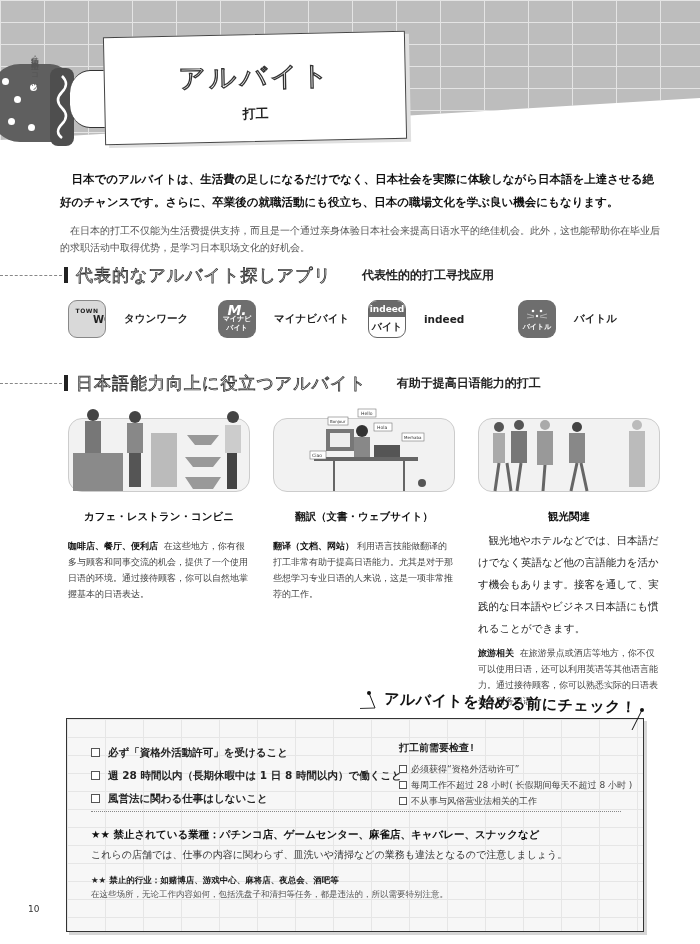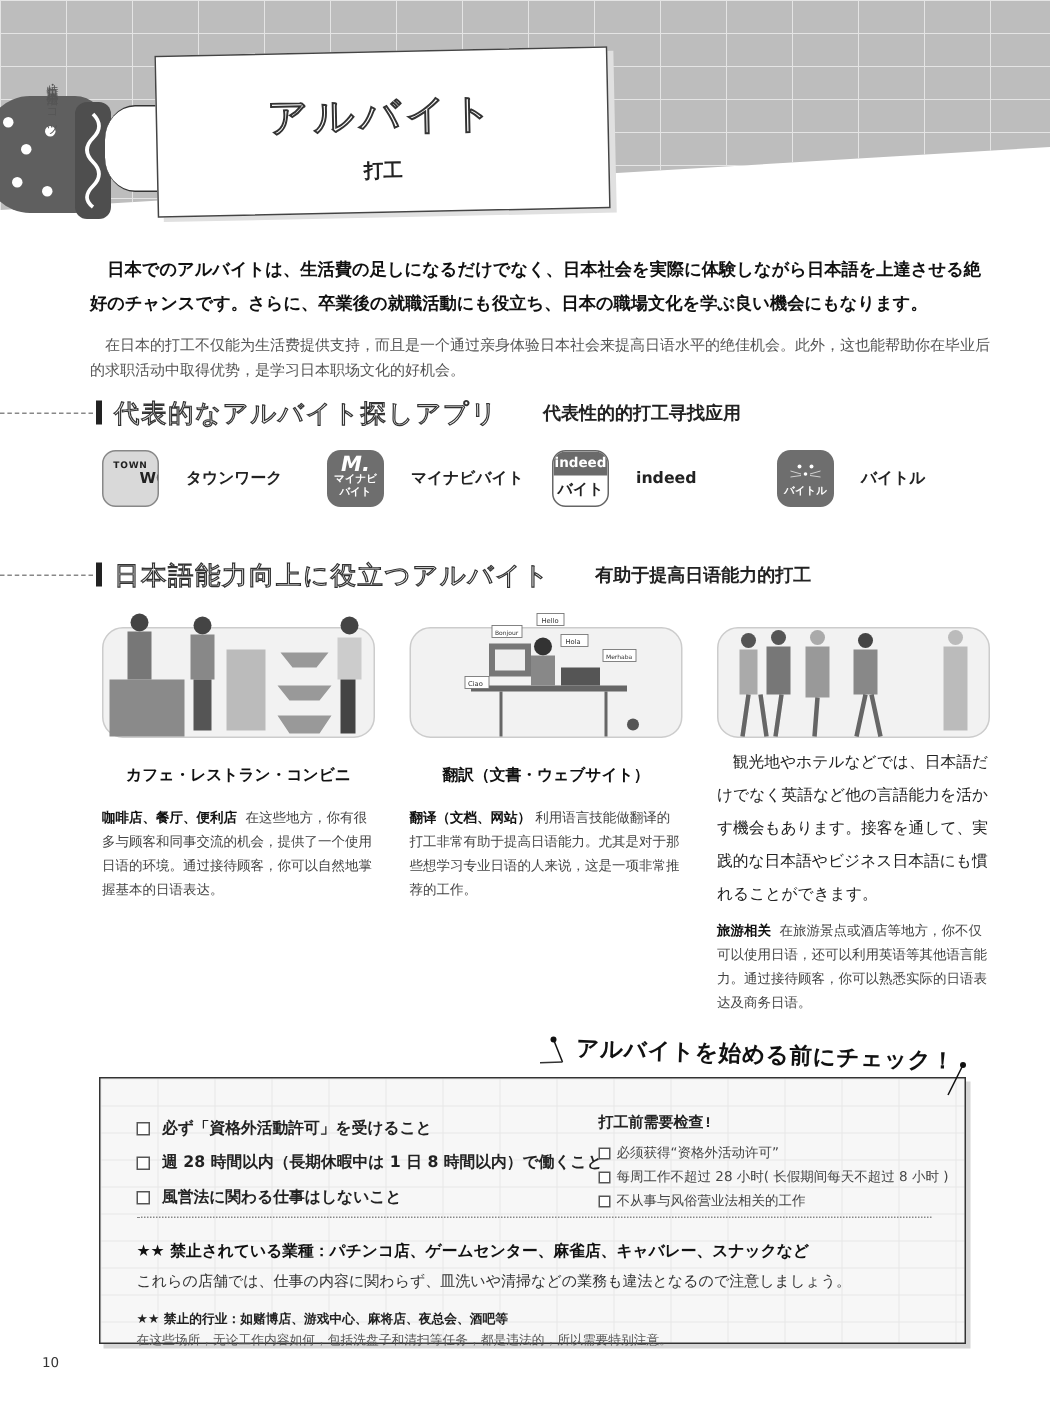--- a/index.html
+++ b/index.html
@@ -90,21 +90,21 @@
   .job-desc { font-size: 10.5px; line-height: 22px; text-indent: 1em; color: #222; margin-top: 5px; padding: 0 4px; }
   .job-cn { font-size: 9px; line-height: 16px; color: #444; margin-top: 14px; padding: 0 4px; }
   .job-cn b { color: #111; }
 
   
   .check-hdr {
     position: absolute; left: 384px; top: 694px; font-size: 15px; font-weight: 900;
     transform: rotate(2deg); color: #111; letter-spacing: 0.5px;
   }
   .check-box {
-    position: absolute; left: 66px; top: 718px; width: 578px; height: 178px;
+    position: absolute; left: 66px; top: 718px; width: 578px; height: 214px;
     border: 1.5px solid #333; box-shadow: 3px 3px 0 #d6d6d6;
     background-color: #f7f7f7;
     background-image:
       linear-gradient(#e6e6e6 1px, transparent 1px),
       linear-gradient(90deg, #e6e6e6 1px, transparent 1px);
     background-size: 38px 18px;
   }
   .check-left { position: absolute; left: 24px; top: 22px; }
   .check-item { font-size: 10.5px; font-weight: bold; line-height: 23px; color: #222; display: flex; align-items: center; }
   .cb { width: 9px; height: 9px; border: 1px solid #555; margin-right: 8px; background: #fff; }
@@ -258,20 +258,21 @@
           <rect x="32" y="24" width="16" height="32" fill="#777"></rect>
         <circle cx="66" cy="18" r="5" fill="#aaa"></circle>
           <rect x="58" y="24" width="16" height="34" fill="#999"></rect>
         <circle cx="98" cy="20" r="5" fill="#444"></circle>
           <rect x="90" y="26" width="16" height="30" fill="#888"></rect>
         <circle cx="158" cy="18" r="5" fill="#bbb"></circle>
           <rect x="150" y="24" width="16" height="56" fill="#bbb"></rect>
         <path d="M20 56 L16 84 M28 56 L32 84 M42 56 L38 84 M66 58 L64 84 M98 56 L92 84 M102 56 L108 84" stroke="#666" stroke-width="3"></path>
       </svg>
     </div>
+    <div class="job-title">観光関連</div>
     <p class="job-desc">観光地やホテルなどでは、日本語だけでなく英語など他の言語能力を活かす機会もあります。接客を通して、実践的な日本語やビジネス日本語にも慣れることができます。</p>
     <p class="job-cn" style="margin-top:6px"><b>旅游相关</b>&nbsp;&nbsp;<span>在旅游景点或酒店等地方，你不仅可以使用日语，还可以利用英语等其他语言能力。通过接待顾客，你可以熟悉实际的日语表达及商务日语。</span></p>
   </div>
 </div>
 
 <div class="check-box">
   <div class="check-left">
     <div class="check-item">
         <span class="cb"></span>
         <span>必ず「資格外活動許可」を受けること</span>

